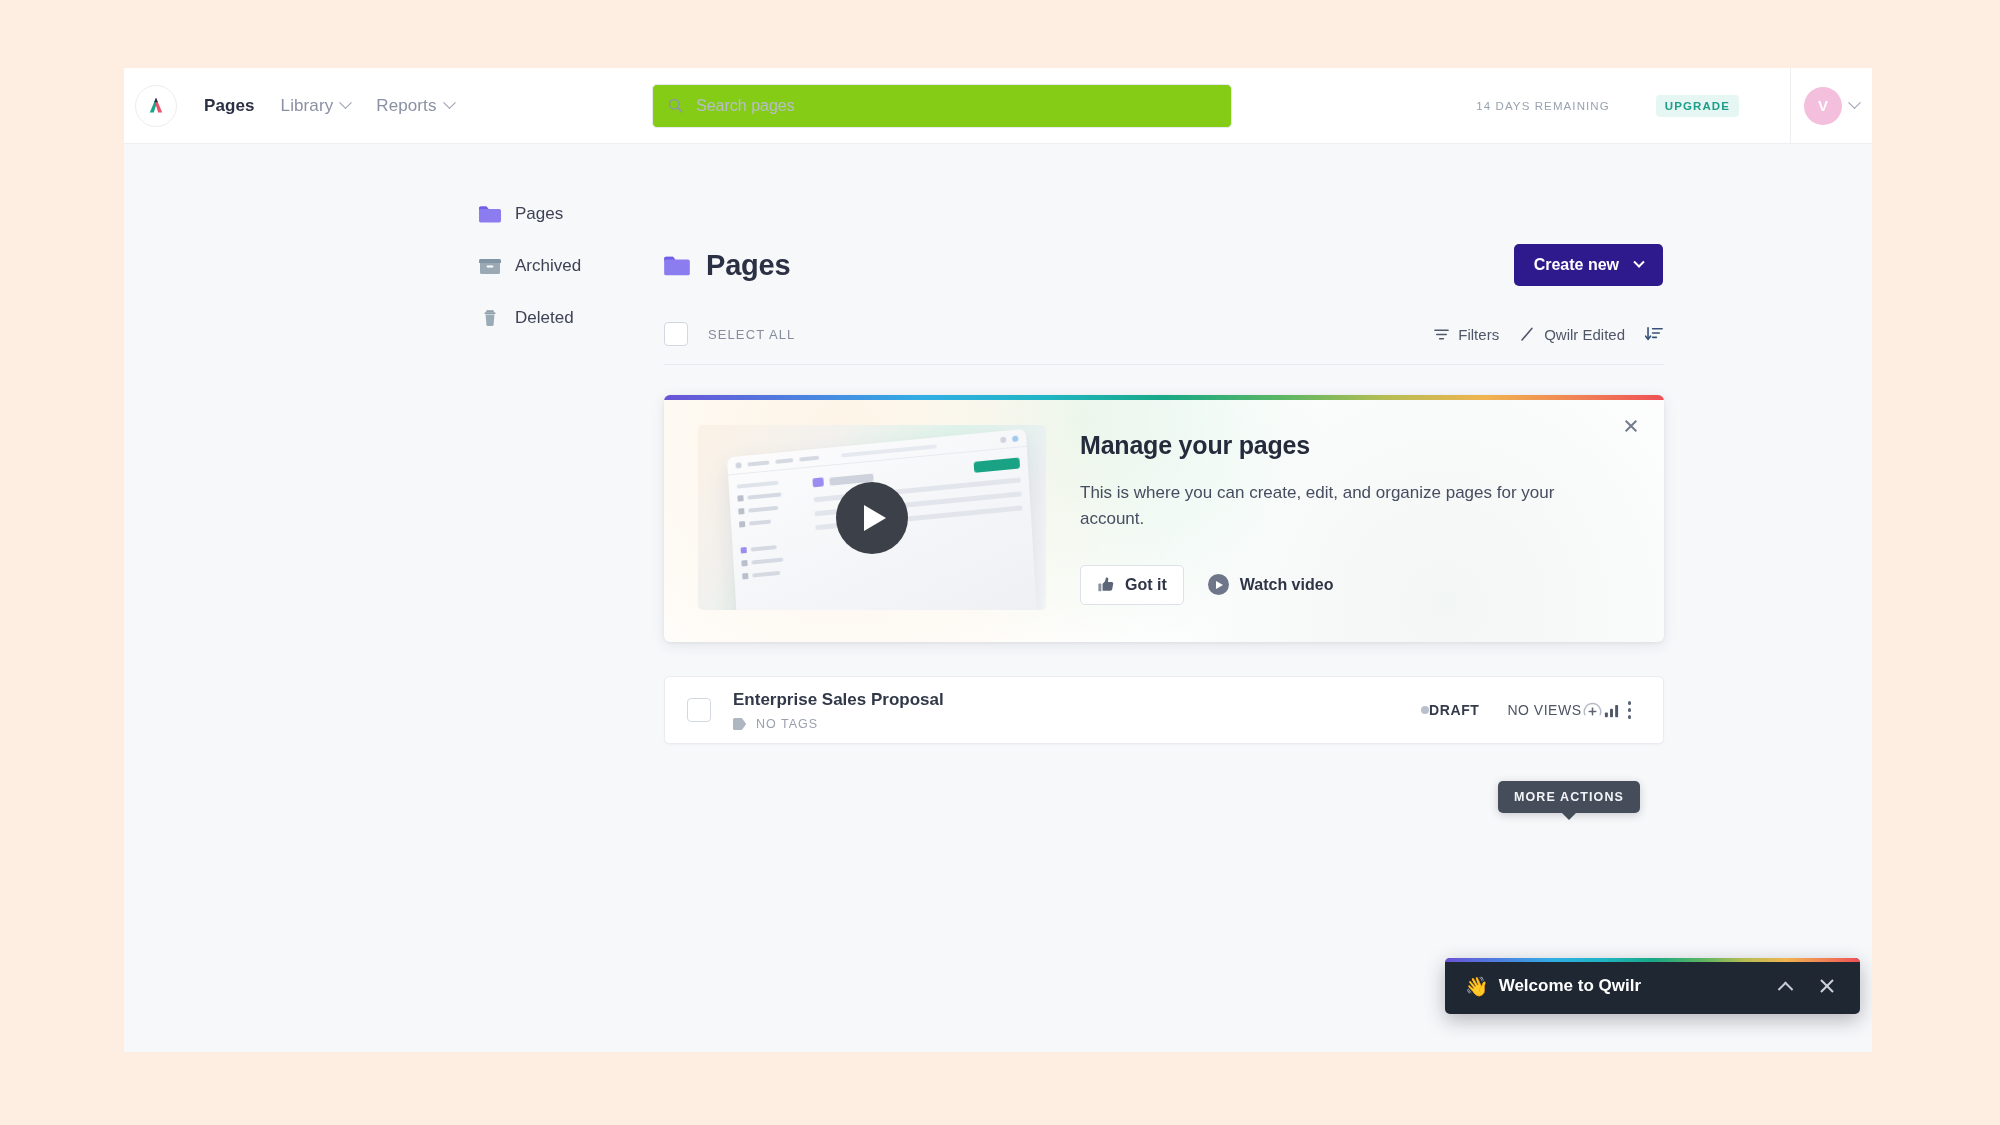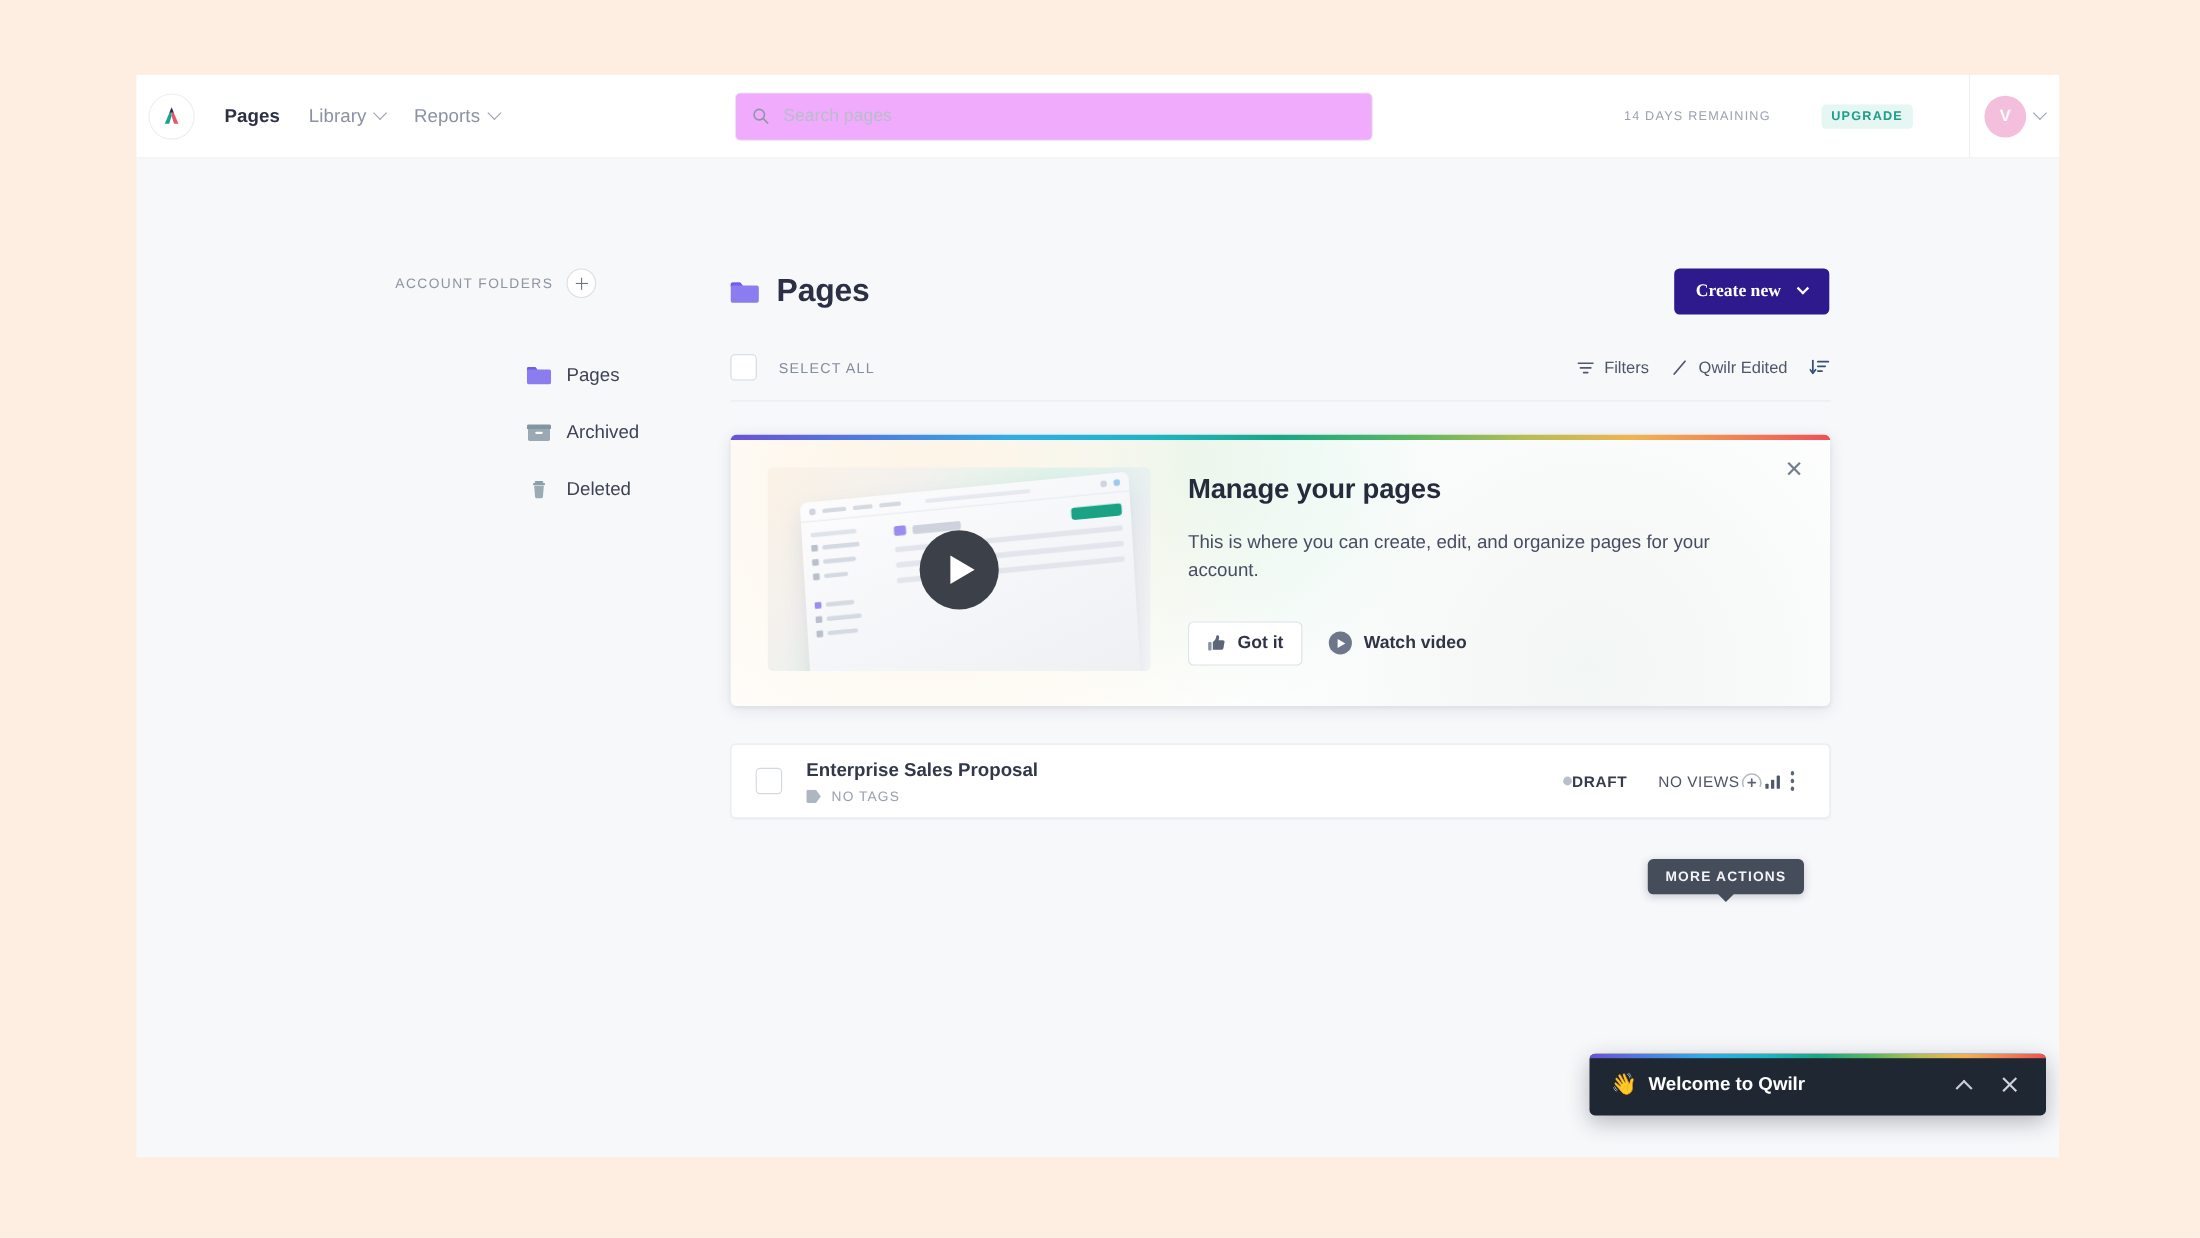--- a/index.html
+++ b/index.html
@@ -48,25 +48,25 @@
     display: flex; align-items: center; gap: 8px;
     letter-spacing: .1px;
   }
   .nav-link.active { color: #2b3044; font-weight: bold; }
   .chev {
     display:inline-block; width:9px; height:9px;
     border-right:1.8px solid #9aa1b1; border-bottom:1.8px solid #9aa1b1;
     transform: rotate(45deg) translate(-2px,-2px);
   }
   #searchbar {
-    position: absolute; left: 544px; top: 50%;
+    position: absolute; left: 528px; top: 50%;
     transform: translateY(-50%);
     width: 580px; height: 44px;
     border: 1px solid #e6e9ef; border-radius: 5px;
-    background: #f0abfc;
+    background: #84cc16;
     display: flex; align-items: center; padding: 0 14px;
     gap: 12px;
   }
   #search-input {
     border: none; outline: none; flex: 1;
     font-size: 16px; color: #4b5263;
     font-family: "Liberation Sans", sans-serif;
     background: transparent;
   }
   #search-input::placeholder { color: #b7bdc9; }
@@ -139,21 +139,21 @@
     margin-top: 100px; padding-right: 1px;
   }
   #page-title-wrap { display: flex; align-items: center; gap: 16px; }
   #page-title { font-size: 29px; color: #2b3044; font-weight: bold; letter-spacing: -.2px; }
   #create-new-btn {
     background: #2e1a8c; color: #fff;
     font-size: 16px; font-weight: bold;
     border: none; border-radius: 5px;
     padding: 0 20px; height: 42px;
     display: flex; align-items: center; gap: 16px;
-    cursor: pointer; font-family: Liberation Serif, serif;
+    cursor: pointer; font-family: Liberation Sans, sans-serif;
   }
   #create-new-btn .chev { border-color: #fff; width:8px; height:8px; border-width: 2px; }
 
   #toolbar {
     display: flex; align-items: center; justify-content: space-between;
     margin-top: 36px; padding-bottom: 18px;
     border-bottom: 1px solid #e7eaef;
   }
   #toolbar-left { display: flex; align-items: center; gap: 20px; }
   .checkbox {
@@ -408,24 +408,20 @@
 
     <div id="account-block">
       <div id="avatar">V</div>
       <span class="chev"></span>
     </div>
   </div>
 
   <div id="content">
 
     <div id="sidebar">
-      <div id="folders-head">
-        <span id="folders-label">ACCOUNT FOLDERS</span>
-        <div id="add-folder-btn"></div>
-      </div>
 
       <div id="folder-list">
 
         <div class="folder-item">
           <svg width="22" height="18" viewBox="0 0 22 18" aria-hidden="true">
             <path d="M0 3.2a1.6 1.6 0 0 1 1.6-1.6h5.9l2 2.3H20.4A1.6 1.6 0 0 1 22 5.5v10.3a1.6 1.6 0 0 1-1.6 1.6H1.6A1.6 1.6 0 0 1 0 15.8z" fill="#8b7df0"></path>
             <path d="M0 3.2a1.6 1.6 0 0 1 1.6-1.6h5.9l2 2.3H1.6A1.6 1.6 0 0 0 0 5.5z" fill="#6f5fe8"></path>
           </svg>
           <span class="folder-label">Pages</span>
         </div>

